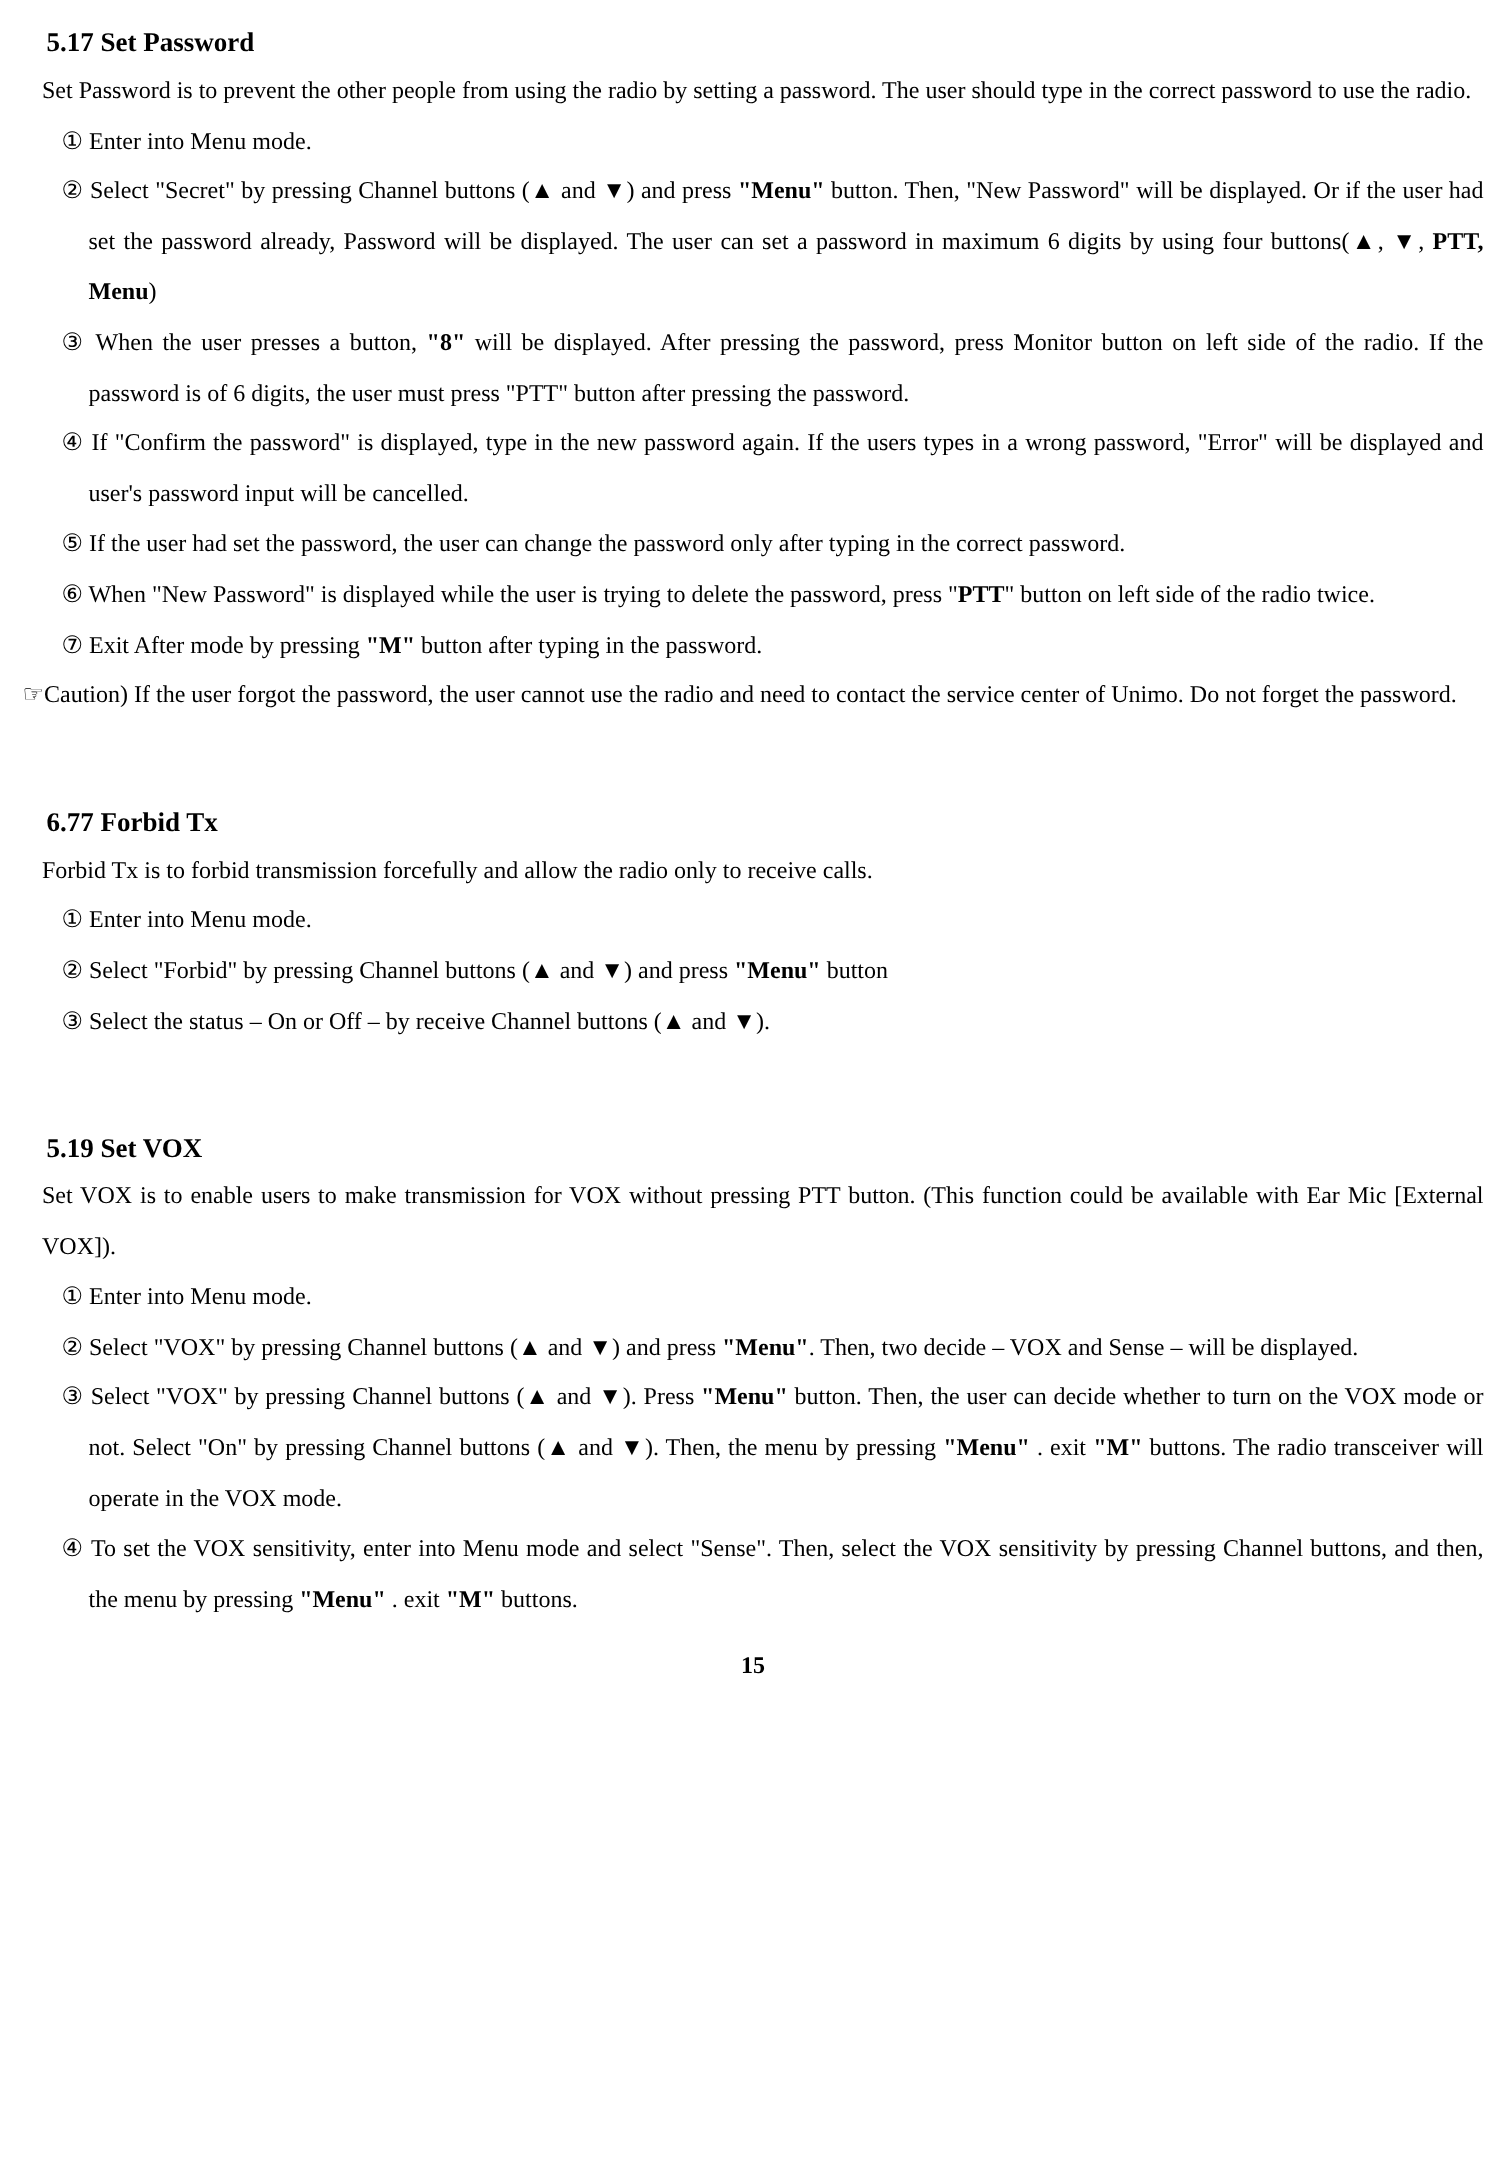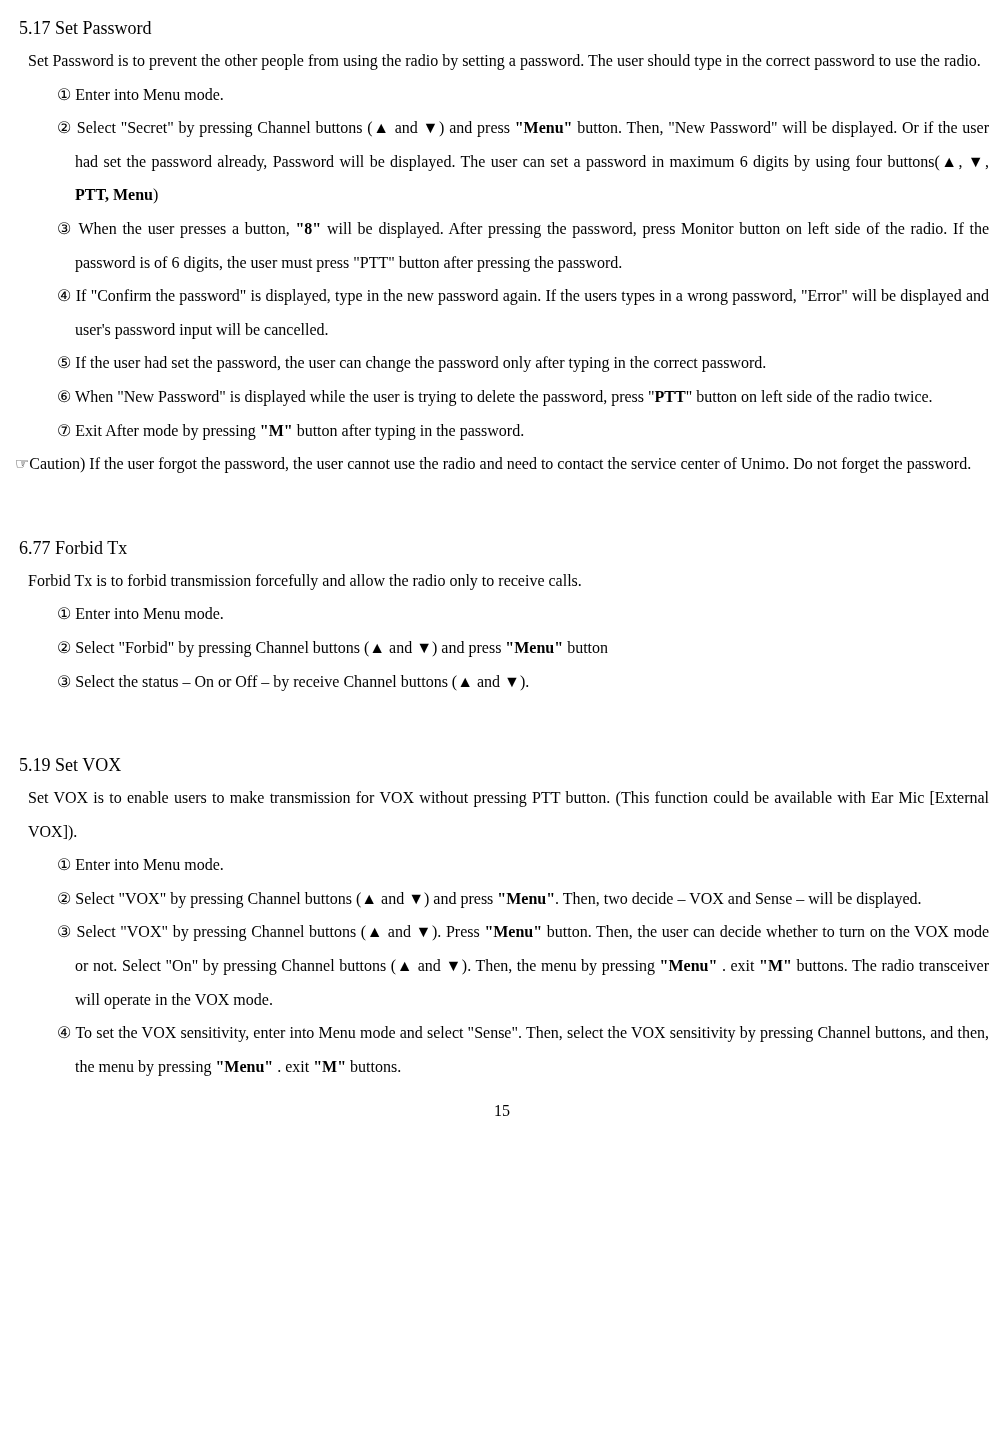--- a/index.html
+++ b/index.html
@@ -5,45 +5,46 @@
   body {
     font-family: "Times New Roman", Times, serif;
     font-size: 16px;
     color: #000;
     margin: 0;
     padding: 15px 15px 20px 15px;
     line-height: 2.1;
     text-align: justify;
   }
   .section-heading {
-    font-weight: normal;
+    font-weight: bold;
     font-size: 18px;
-    margin: 0 0 2px 4px;
+    margin: 0 0 2px 16px;
     line-height: 1.5;
   }
   .intro {
     margin-left: 13px;
   }
   .item {
-    margin-left: 42px;
+    margin-left: 26px;
     text-indent: -18px;
     padding-left: 18px;
   }
   .caution {
     text-indent: -20px;
     padding-left: 20px;
   }
   .section-spacer {
     height: 54px;
   }
   .page-number {
     text-align: center;
     margin-top: 20px;
     font-size: 16px;
     line-height: 1;
+    font-weight: bold;
   }
 </style>
 </head>
 <body>
 
 <div class="section-heading">5.17 Set Password</div>
 <div class="intro">Set Password is to prevent the other people from using the radio by setting a password. The user should type in the correct password to use the radio.</div>
 <div class="item">① Enter into Menu mode.</div>
 <div class="item"><span>② Select "Secret" by pressing Channel buttons (▲ and ▼) and press </span><b>"Menu"</b><span> button.  Then, "New Password" will be displayed. Or if the user had set the password already, Password will be displayed.  The user can set a password in maximum 6 digits by using four buttons(▲, ▼, </span><b>PTT, Menu</b><span>)</span></div>
 <div class="item"><span>③ When the user presses a button, </span><b>"8"</b><span> will be displayed. After pressing the password, press Monitor button on left side of the radio. If the password is of 6 digits, the user must press "PTT" button after pressing the password.</span></div>

